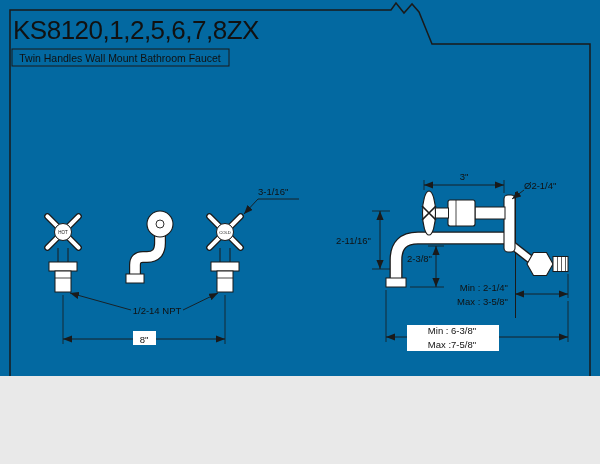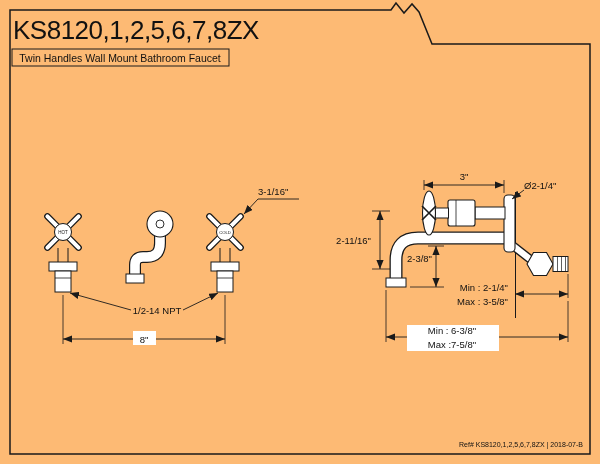--- a/index.html
+++ b/index.html
@@ -1,19 +1,19 @@
 <!DOCTYPE html>
 <html><head>
 <meta charset="utf-8">
 <style>
   html,body{margin:0;padding:0;background:#e9e9e9;}
   .page{
     position:relative;
-    width:600px;height:464px;
-    background:#fdba74;
+    width:600px;height:376px;
+    background:#0369a1;
     font-family:"Liberation Sans", sans-serif;
     overflow:hidden;
   }
   svg text{
     font-family:"Liberation Sans", sans-serif;
     fill:#111111;
   }
 </style>
 </head>
 <body>

